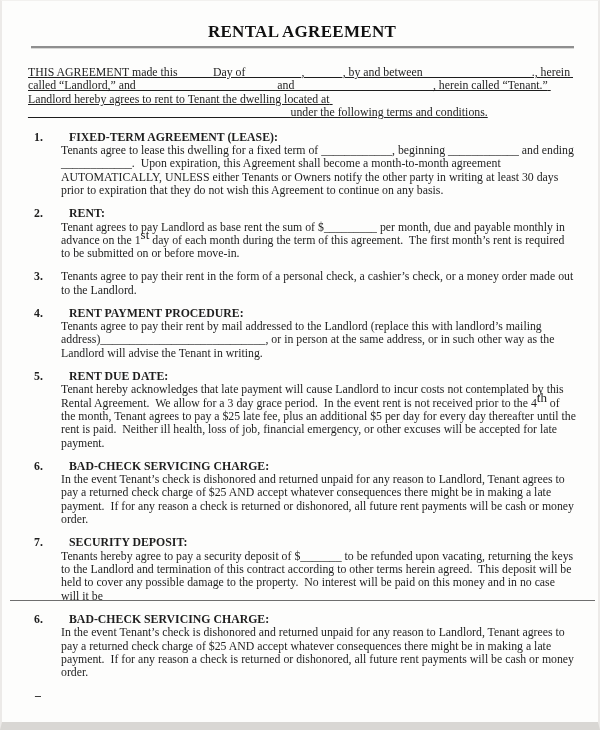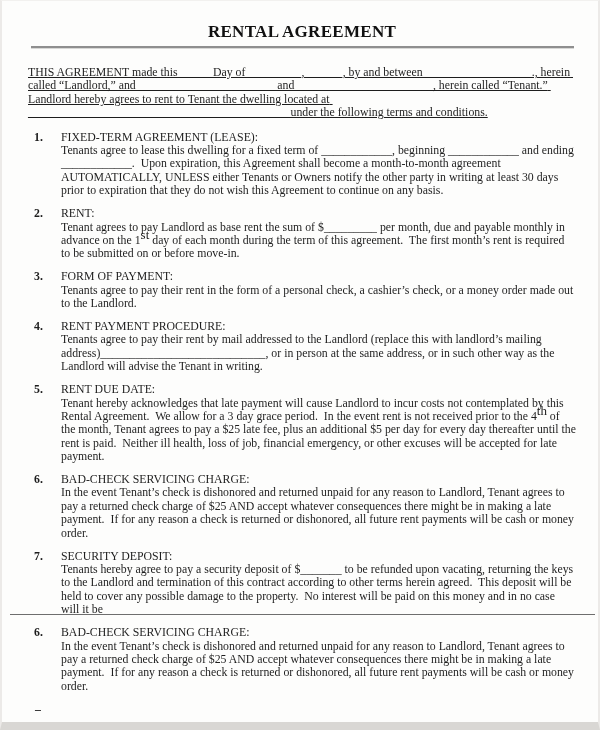--- a/index.html
+++ b/index.html
@@ -56,21 +56,22 @@
     width: 33px;
     padding-left: 6px;
     box-sizing: border-box;
     font-weight: bold;
   }
   .sec-content {
     flex: 1;
     min-width: 0;
   }
   .sec-heading {
-    font-weight: normal;
+    font-weight: bold;
+    margin-left: 8px;
   }
   .sec-body {
     white-space: pre-wrap;
   }
   .sec-body sup {
     font-size: 13px;
     line-height: 0;
   }
   .page-break-line {
     position: absolute;
@@ -107,21 +108,20 @@
       <div class="sec-num">2.</div>
       <div class="sec-content">
         <div class="sec-heading">RENT:</div>
         <div class="sec-body"><span>Tenant agrees to pay Landlord as base rent the sum of $_________ per month, due and payable monthly in advance on the 1</span><sup>st</sup><span> day of each month during the term of this agreement.  The first month’s rent is required to be submitted on or before move-in.</span></div>
       </div>
     </div>
 
     <div class="section">
       <div class="sec-num">3.</div>
       <div class="sec-content">
-        <div class="sec-heading">FORM OF PAYMENT:</div>
         <div class="sec-body"><span>Tenants agree to pay their rent in the form of a personal check, a cashier’s check, or a money order made out to the Landlord.</span><sup></sup><span></span></div>
       </div>
     </div>
 
     <div class="section">
       <div class="sec-num">4.</div>
       <div class="sec-content">
         <div class="sec-heading">RENT PAYMENT PROCEDURE:</div>
         <div class="sec-body"><span>Tenants agree to pay their rent by mail addressed to the Landlord (replace this with landlord’s mailing address)____________________________, or in person at the same address, or in such other way as the Landlord will advise the Tenant in writing.</span><sup></sup><span></span></div>
       </div>

